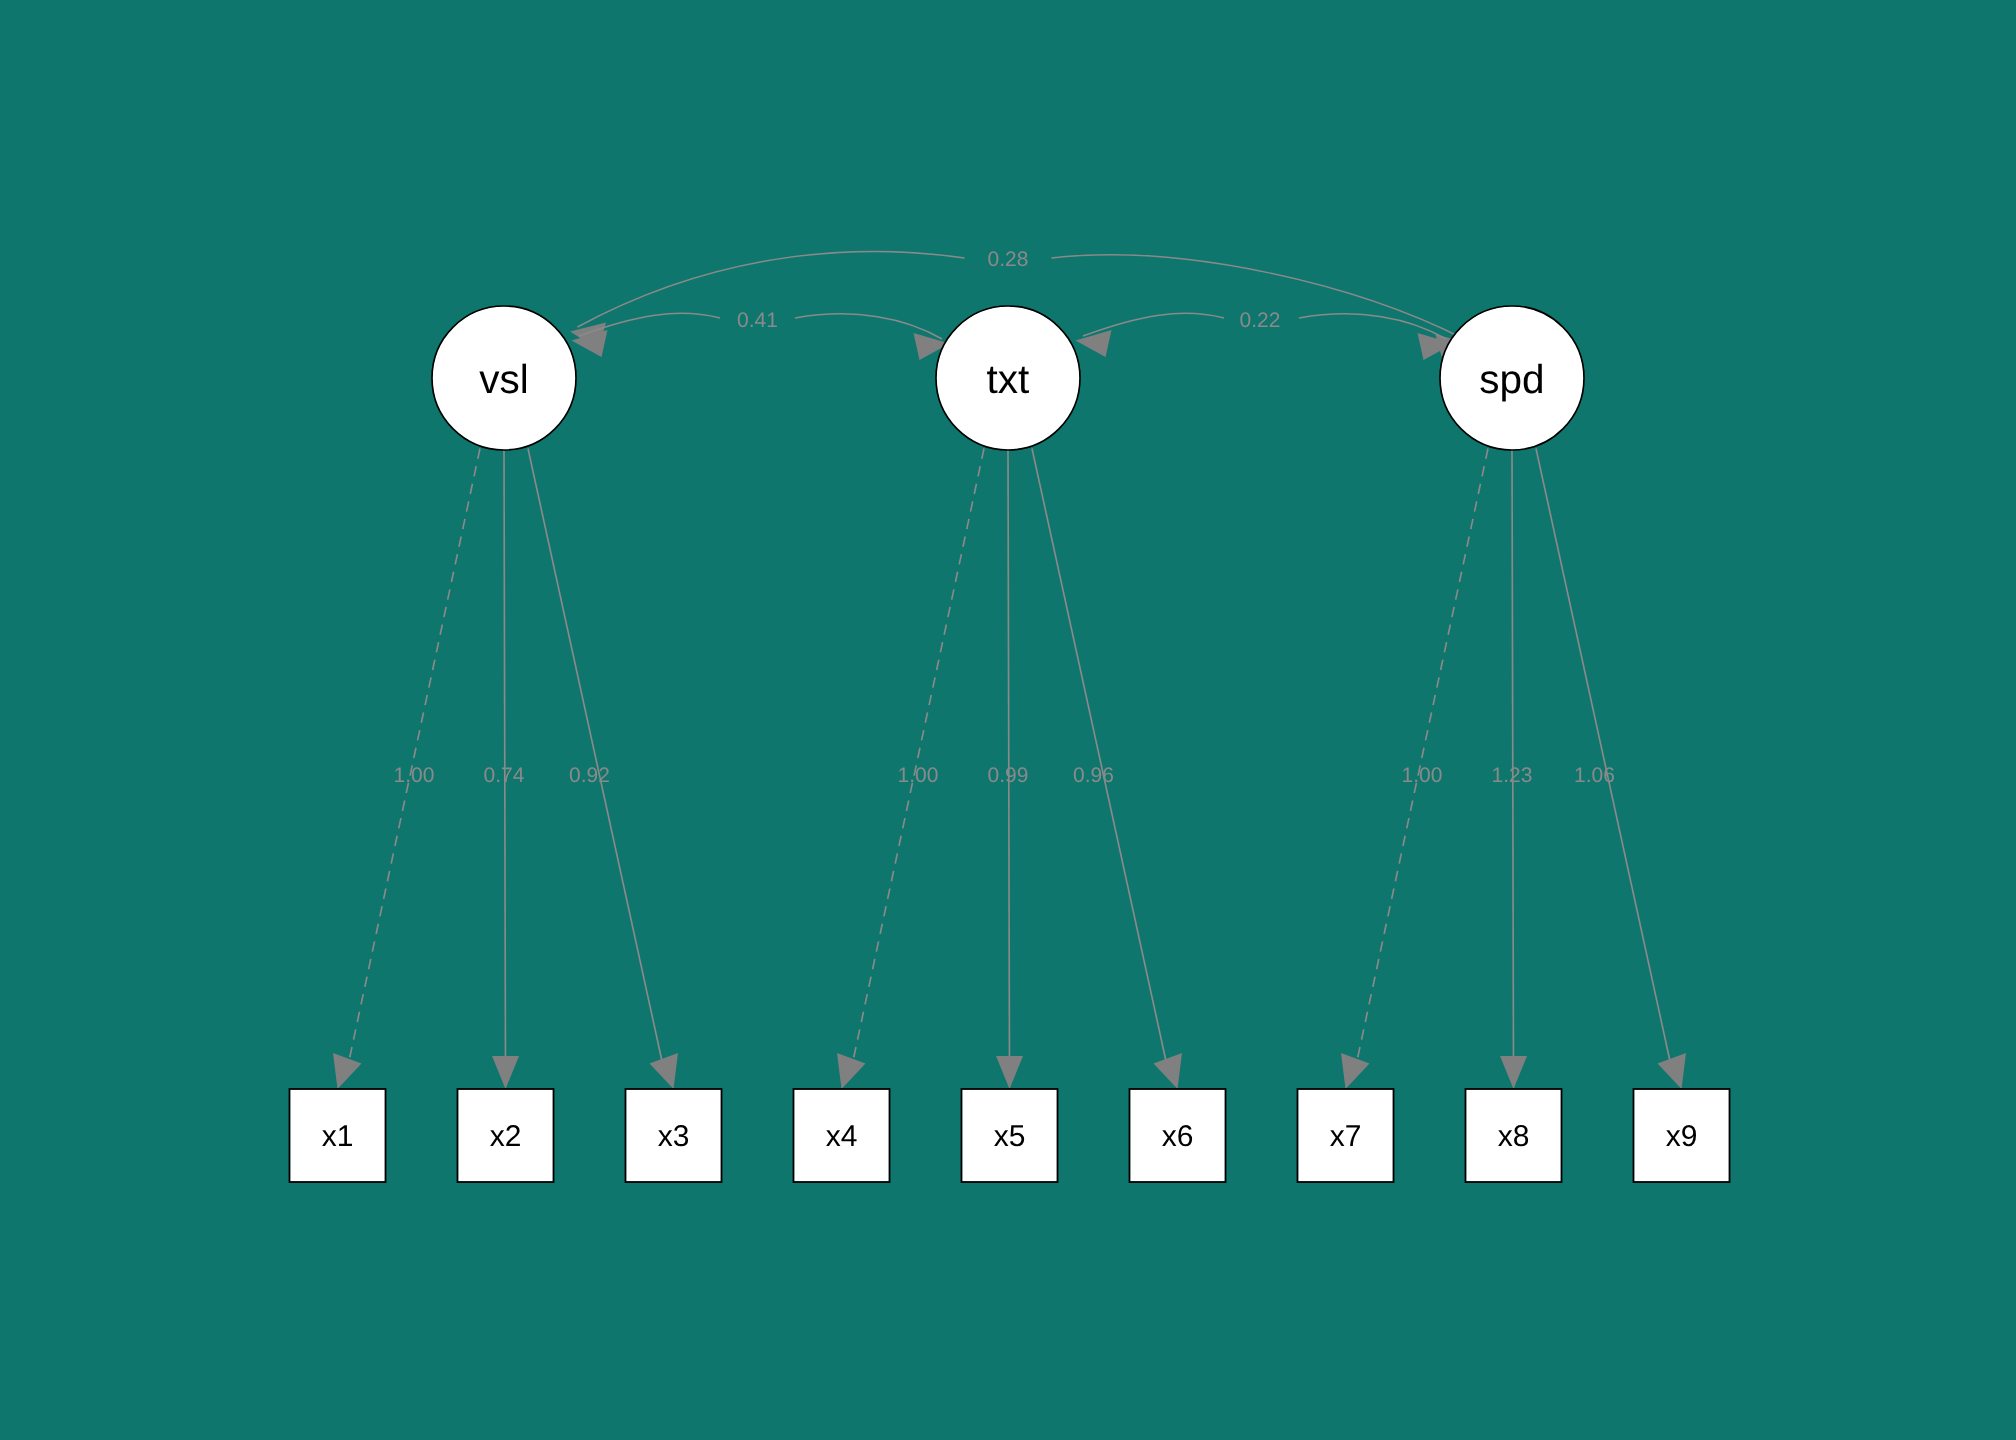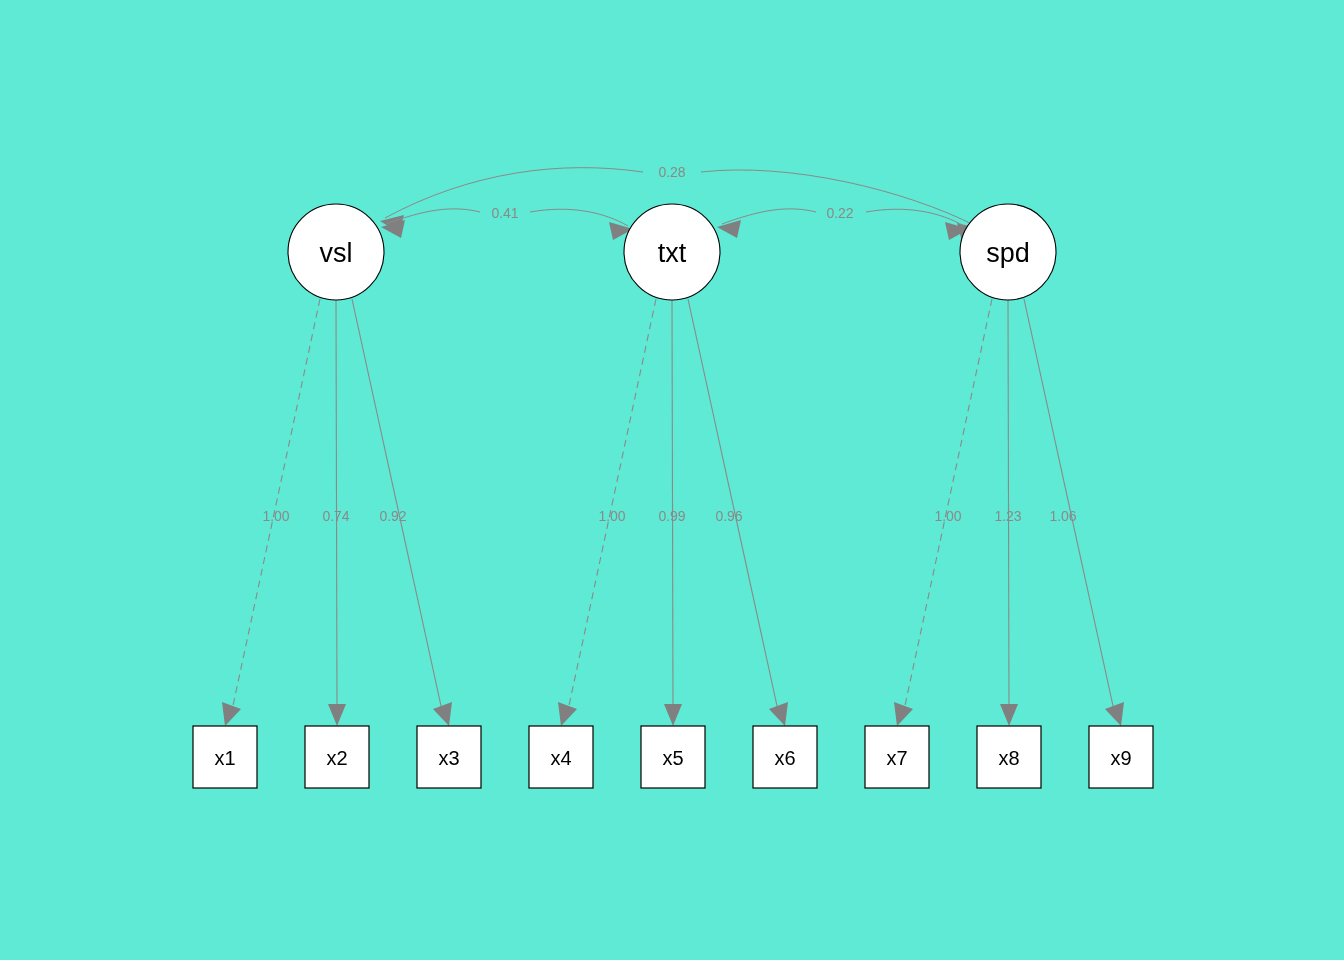--- a/index.html
+++ b/index.html
@@ -11,21 +11,21 @@
   body {
     width: 1344px;
     height: 960px;
     font-family: "Liberation Sans", sans-serif;
     overflow: hidden;
   }
   #diagram-root {
     position: relative;
     width: 1344px;
     height: 960px;
-    background: #5eead4;
+    background: #0f766e;
   }
   svg#sem-canvas {
     position: absolute;
     top: 0;
     left: 0;
     width: 1344px;
     height: 960px;
     display: block;
   }
   .latent-circle {

